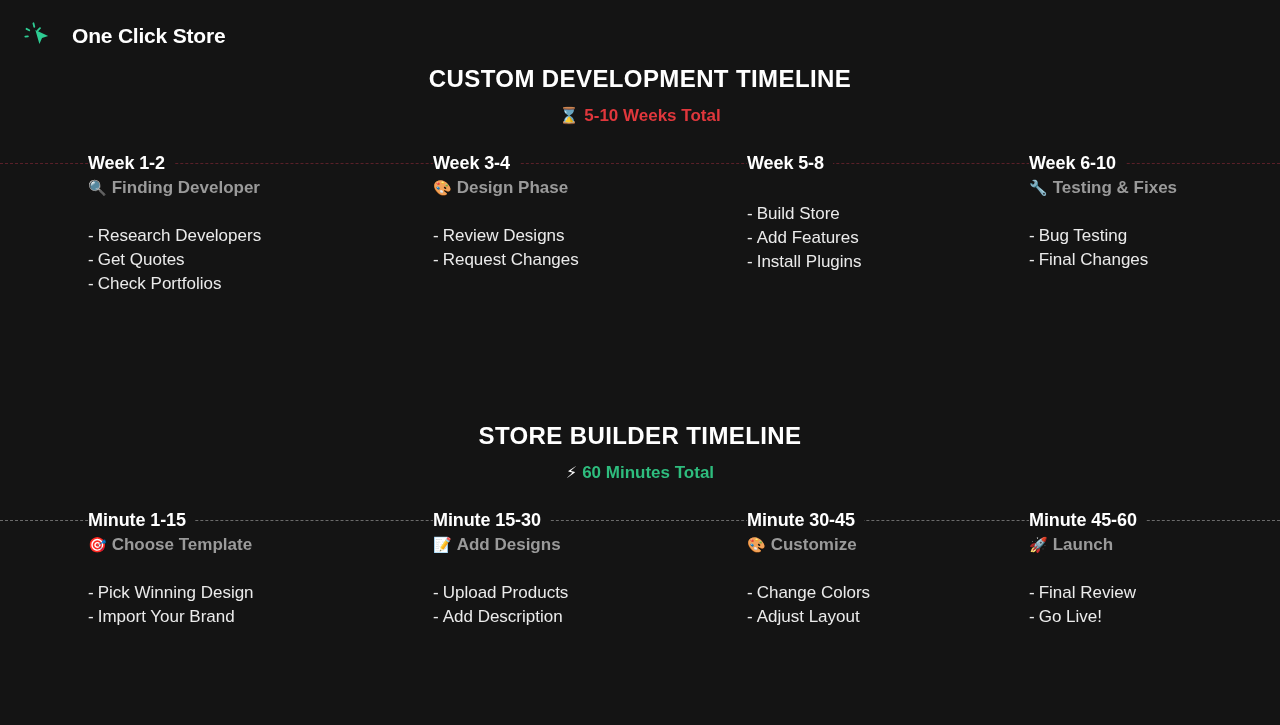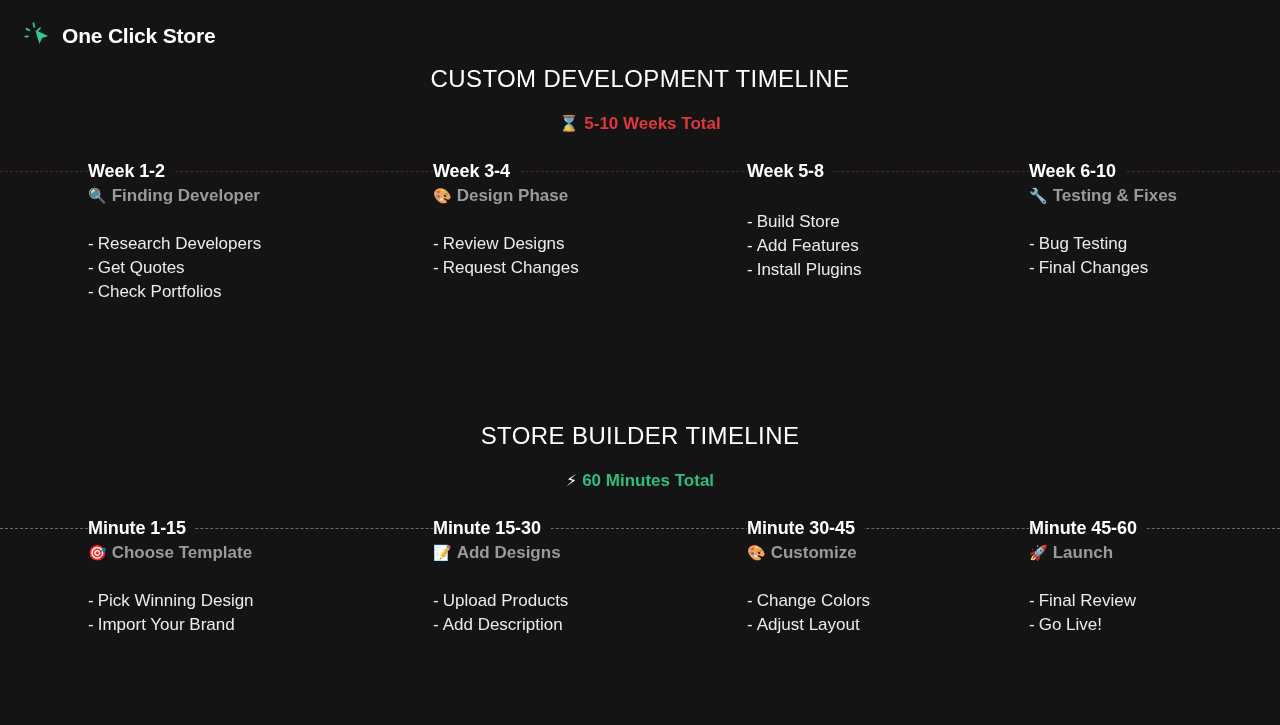--- a/index.html
+++ b/index.html
@@ -19,21 +19,21 @@
     position:relative;
   }
 
   
   .brand {
     position:absolute;
     left:24px;
     top:20px;
     display:flex;
     align-items:center;
-    gap:10px;
+    gap:20px;
     height:30px;
   }
   .brand-logo {
     width:28px;
     height:28px;
     display:block;
     flex:0 0 28px;
   }
   .brand-name {
     font-size:21px;
@@ -44,31 +44,31 @@
   }
 
   
   .section { position:absolute; left:0; width:1280px; }
   #section-custom  { top:64px; }
   #section-builder { top:421px; }
 
   .section-title {
     text-align:center;
     font-size:24px;
-    font-weight:normal;
+    font-weight:bold;
     letter-spacing:0.4px;
     color:#ffffff;
     line-height:30px;
   }
   .section-subtitle {
     text-align:center;
     font-size:17px;
     font-weight:bold;
     line-height:24px;
-    margin-top:18px;
+    margin-top:10px;
   }
   .section-subtitle .sub-emoji {
     font-family:"DejaVu Sans", sans-serif;
     margin-right:5px;
     font-size:16px;
   }
 
   
   .timeline {
     position:relative;

